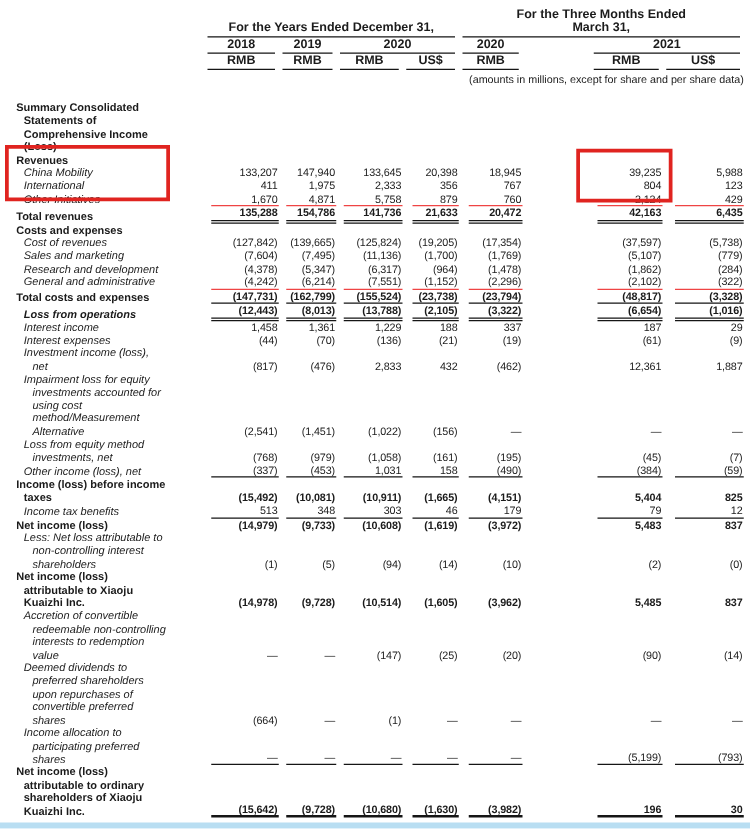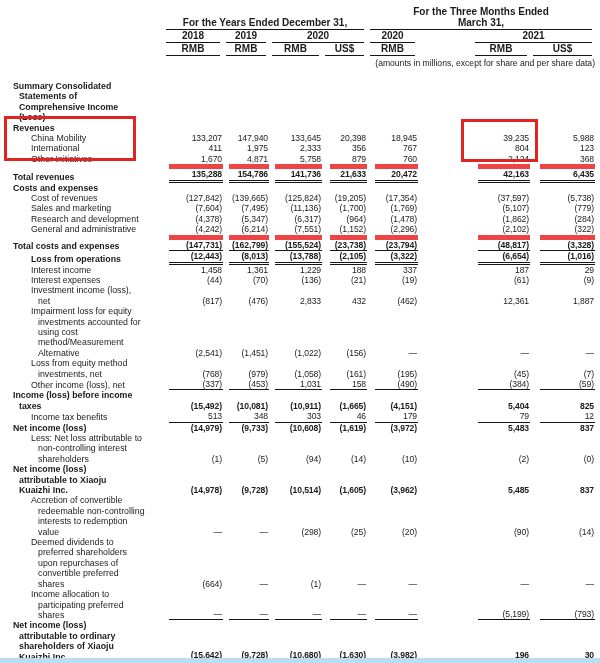--- a/index.html
+++ b/index.html
@@ -14,32 +14,32 @@
 
   
   .hc { font-size:10px; line-height:11px; font-weight:bold; text-align:center; padding:0 3px; }
   .hc .hu { display:block; text-align:center; }
   .hc.u .hu { border-bottom:1.6px solid #151515; padding-bottom:1px; }
   .note { font-size:8.6px; line-height:11px; text-align:right; padding-top:2px; }
 
   
   .lbl { font-size:8.8px; line-height:10.4px; white-space:pre-line; }
   .lbl.base { padding-left:14px; text-indent:-6px; }
-  .lbl.ind  { padding-left:33px; text-indent:-7px; }
+  .lbl.ind  { padding-left:21px; text-indent:-7px;font-style:italic; }
   tr.b .lbl, tr.b .num { font-weight:bold; }
   tr[data-kind="title"] td { padding-top:12px; }
 
   
   .num {
     font-size:8.6px; line-height:10.4px; text-align:right; white-space:nowrap;
     margin-left:6px; padding-right:1px; letter-spacing:-0.1px;
   }
   td.c4 .num, td.c5 .num { margin-left:8px; }
   td.c7 .num { margin-left:10px; }
-  .num.rt   { border-top:5px solid #ef4444; }
+  .num.rt   { border-top:1px solid #ef4444; }
   .num.rb-s { border-bottom:1px solid #151515; }
   .num.rb-d { border-bottom:3px double #151515; }
   .num.rb-t { border-bottom:2.2px solid #151515; }
 
   
   .hl { position:absolute; border:3px solid #e02420; }
   #hl-labels { left:4px;  top:116px; width:132px; height:45px; }
   #hl-values { left:461px; top:119px; width:77px;  height:43px; }
 
   
@@ -205,21 +205,21 @@
             <div class="num">879</div>
           </td>
           <td class="c5">
             <div class="num">760</div>
           </td>
           <td></td>
           <td class="c6">
             <div class="num">2,124</div>
           </td>
           <td class="c7">
-            <div class="num">368</div>
+            <div class="num">429</div>
           </td>
         </tr>
         <tr data-kind="total" class="b">
           <td class="lbl base">Total revenues</td>
           <td class="c1">
             <div class="num rt rb-d">135,288</div>
           </td>
           <td class="c2">
             <div class="num rt rb-d">154,786</div>
           </td>
@@ -685,21 +685,21 @@
 redeemable non-controlling
 interests to redemption
 value</td>
           <td class="c1">
             <div class="num">—</div>
           </td>
           <td class="c2">
             <div class="num">—</div>
           </td>
           <td class="c3">
-            <div class="num">(298)</div>
+            <div class="num">(147)</div>
           </td>
           <td class="c4">
             <div class="num">(25)</div>
           </td>
           <td class="c5">
             <div class="num">(20)</div>
           </td>
           <td></td>
           <td class="c6">
             <div class="num">(90)</div>

